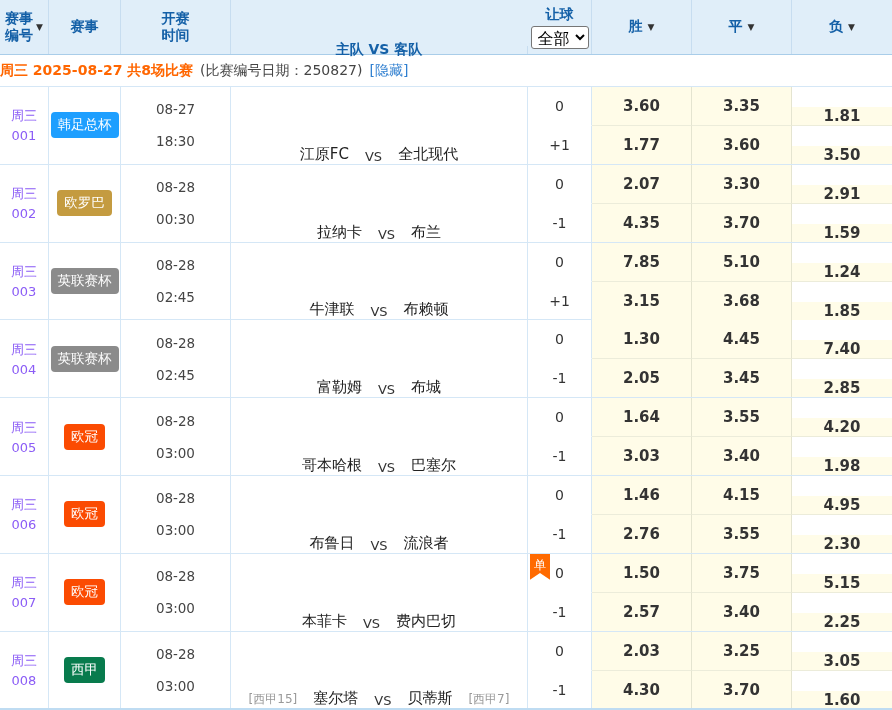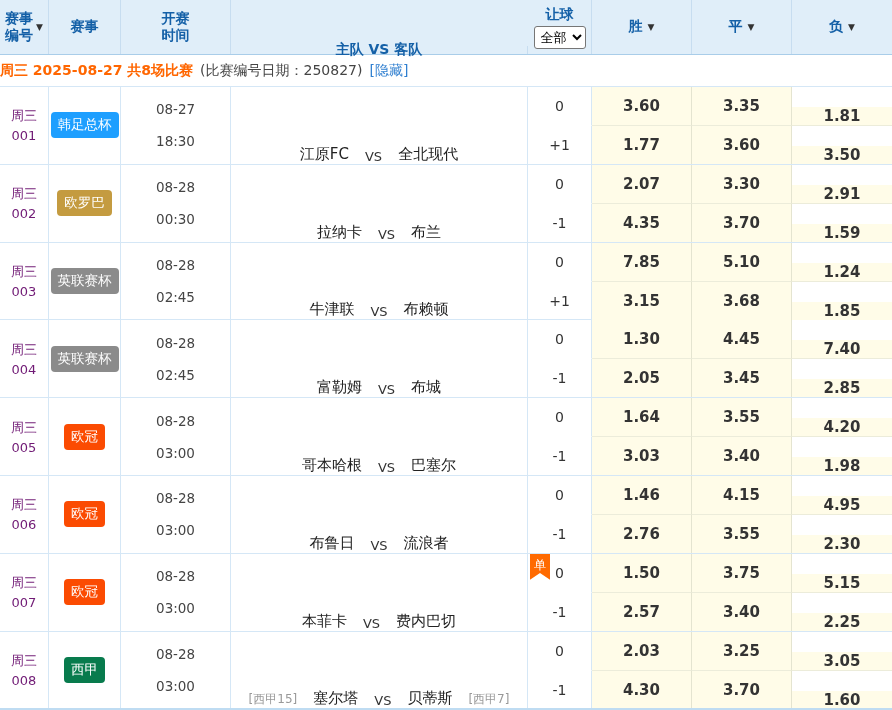--- a/index.html
+++ b/index.html
@@ -18,34 +18,34 @@
         color: #1460A7; font-weight: 600; font-size: 14px; }
   .th:last-child { border-right: none; }
   .th-code  { width: 49px; gap: 3px; }
   .th-league{ width: 72px; }
   .th-time  { width: 110px; }
   .th-vs    { width: 297px; margin-top: 46px; }
   .th-hand  { width: 64px; flex-direction: column; gap: 2px; }
   .th-odds  { width: 100px; gap: 5px; cursor: pointer; }
   .two-line { display: flex; flex-direction: column; line-height: 17px; align-items: center; }
   .sort-arrow { font-size: 9px; color: #333; line-height: 1; }
-  .hand-select { font-size: 13px; padding: 1px 2px; height: 23px; border: 1px solid #767676;
+  .hand-select { font-size: 16px; padding: 1px 2px; height: 23px; border: 1px solid #767676;
                  border-radius: 3px; background: #fff; color: #000; font-family: inherit; }
 
   
   .daybar { height: 32px; display: flex; align-items: center; gap: 7px;
             background: #fff; border-bottom: 1px solid #D5E7F6; font-size: 14px; }
   .day-label { color: #FF6600; font-weight: 600; }
   .day-note { color: #444; }
   .hide-link { color: #2F7FD0; cursor: pointer; text-decoration: none; }
 
   
   .row { display: flex; height: 77.8px; border-bottom: 1px solid #D5E7F6; background: #fff; }
   .cell { border-right: 1px solid #D5E7F6; display: flex; align-items: center; justify-content: center; }
-  .c-code   { width: 49px; flex-direction: column; gap: 3px; color: #701a75; font-size: 13px; }
+  .c-code   { width: 49px; flex-direction: column; gap: 3px; color: #8b5cf6; font-size: 13px; }
   .c-league { width: 72px; }
   .c-time   { width: 110px; flex-direction: column; gap: 16px; color: #444; font-size: 13.5px; }
   .c-teams  { width: 297px; gap: 16px; font-size: 15px; color: #222; align-items: flex-end; }
   .badge { color: #fff; font-size: 13.5px; padding: 4px 7px; border-radius: 4px; white-space: nowrap; }
   .vs-sep { color: #333; font-size: 13px; }
   .rank { color: #999; font-size: 12px; }
 
   .c-lines { flex: 1; display: flex; flex-direction: column; }
   .line { flex: 1; display: flex; }
   .hcell { width: 64px; border-right: 1px solid #D5E7F6; display: flex; align-items: center;

